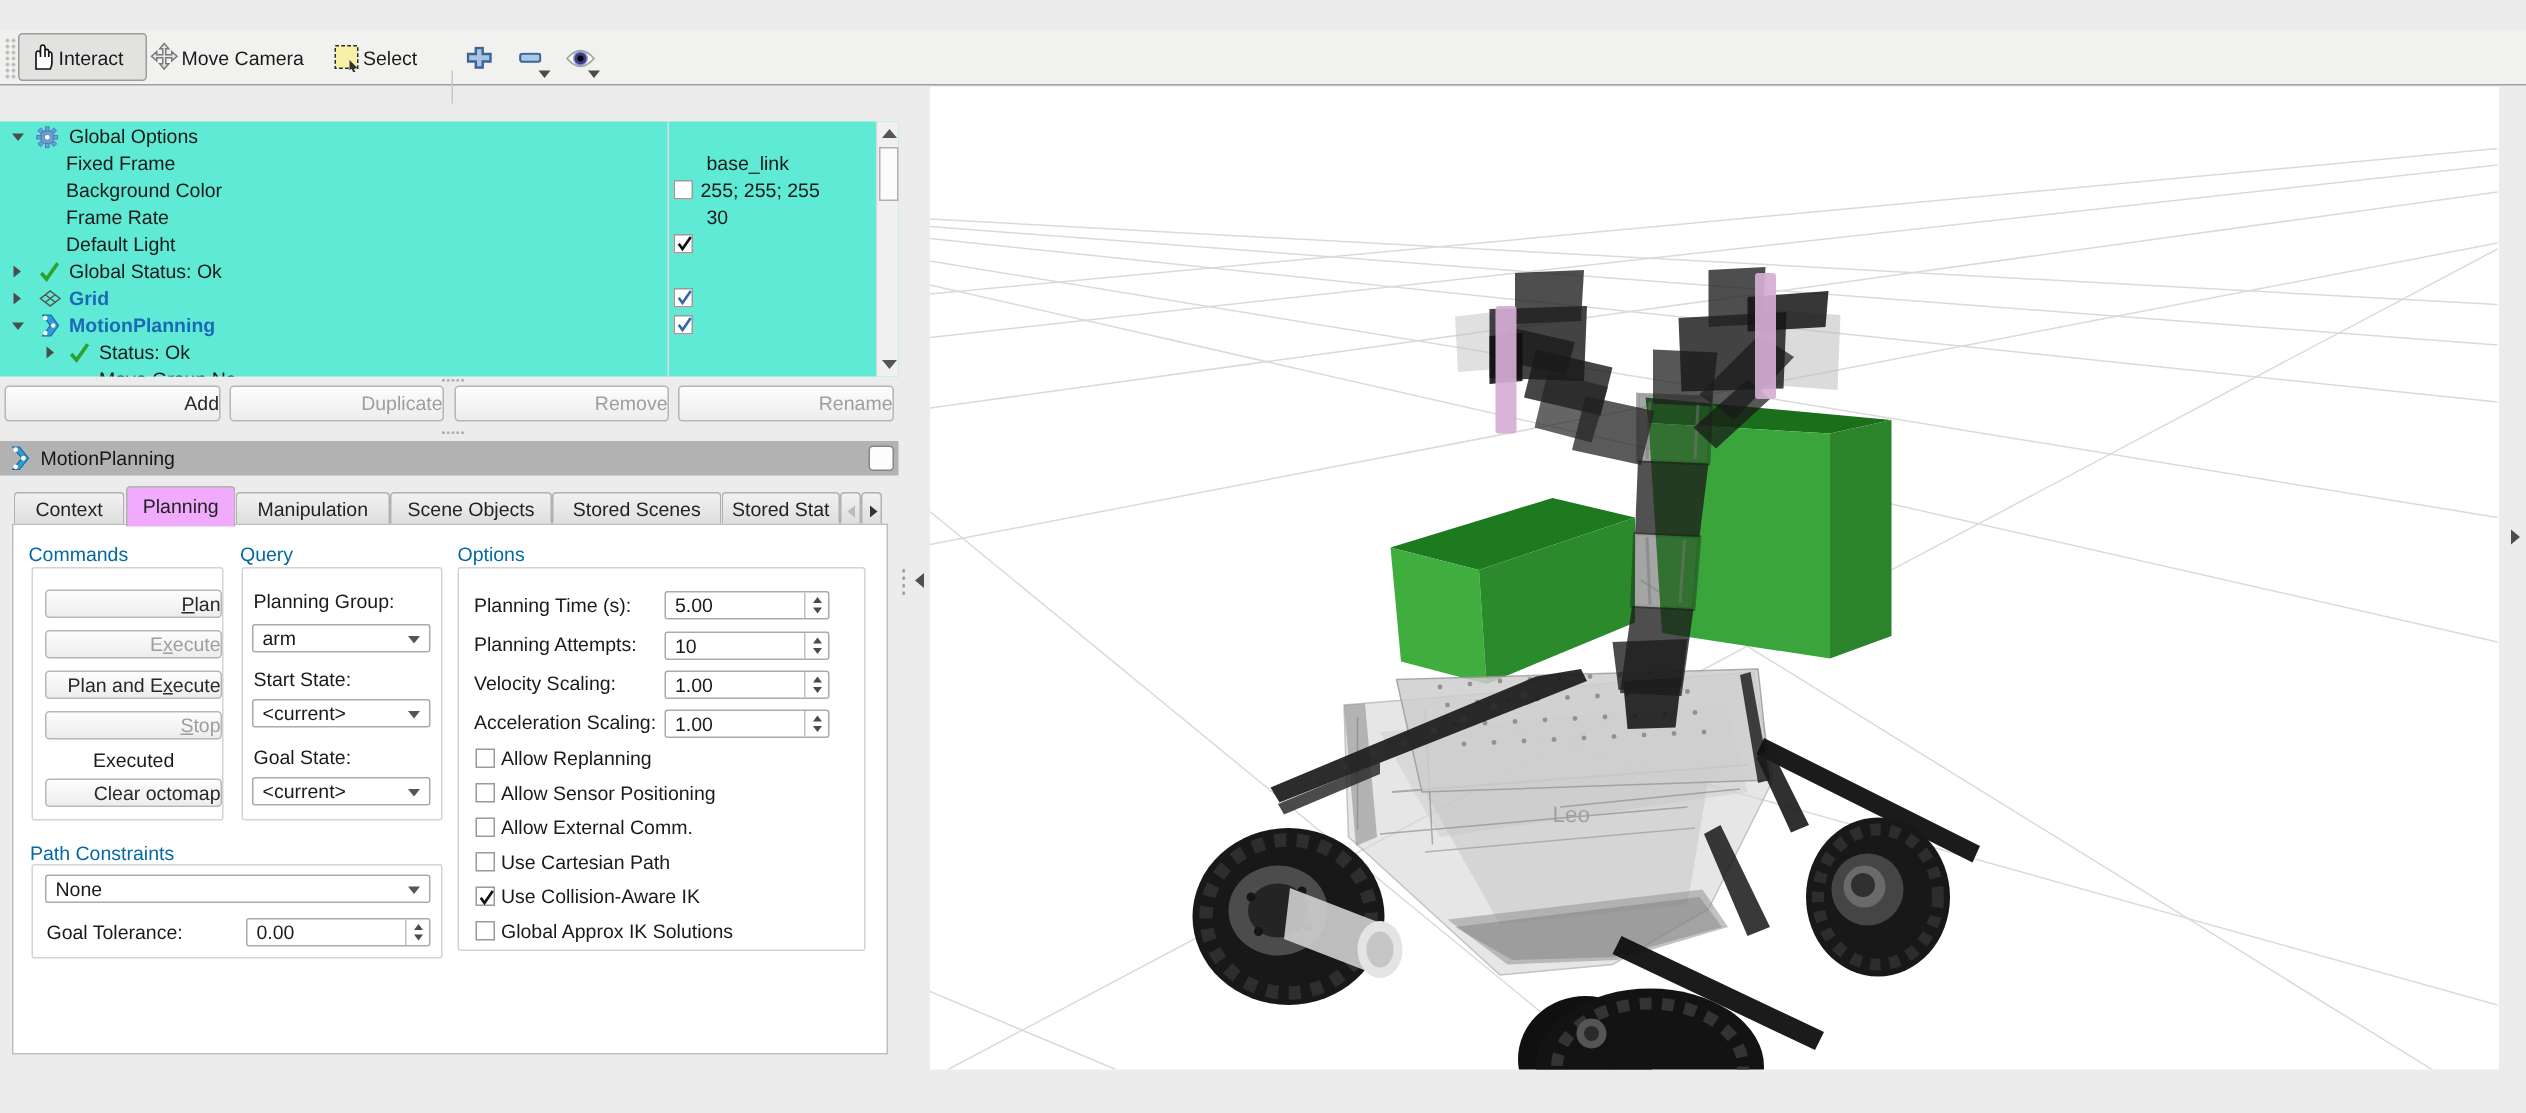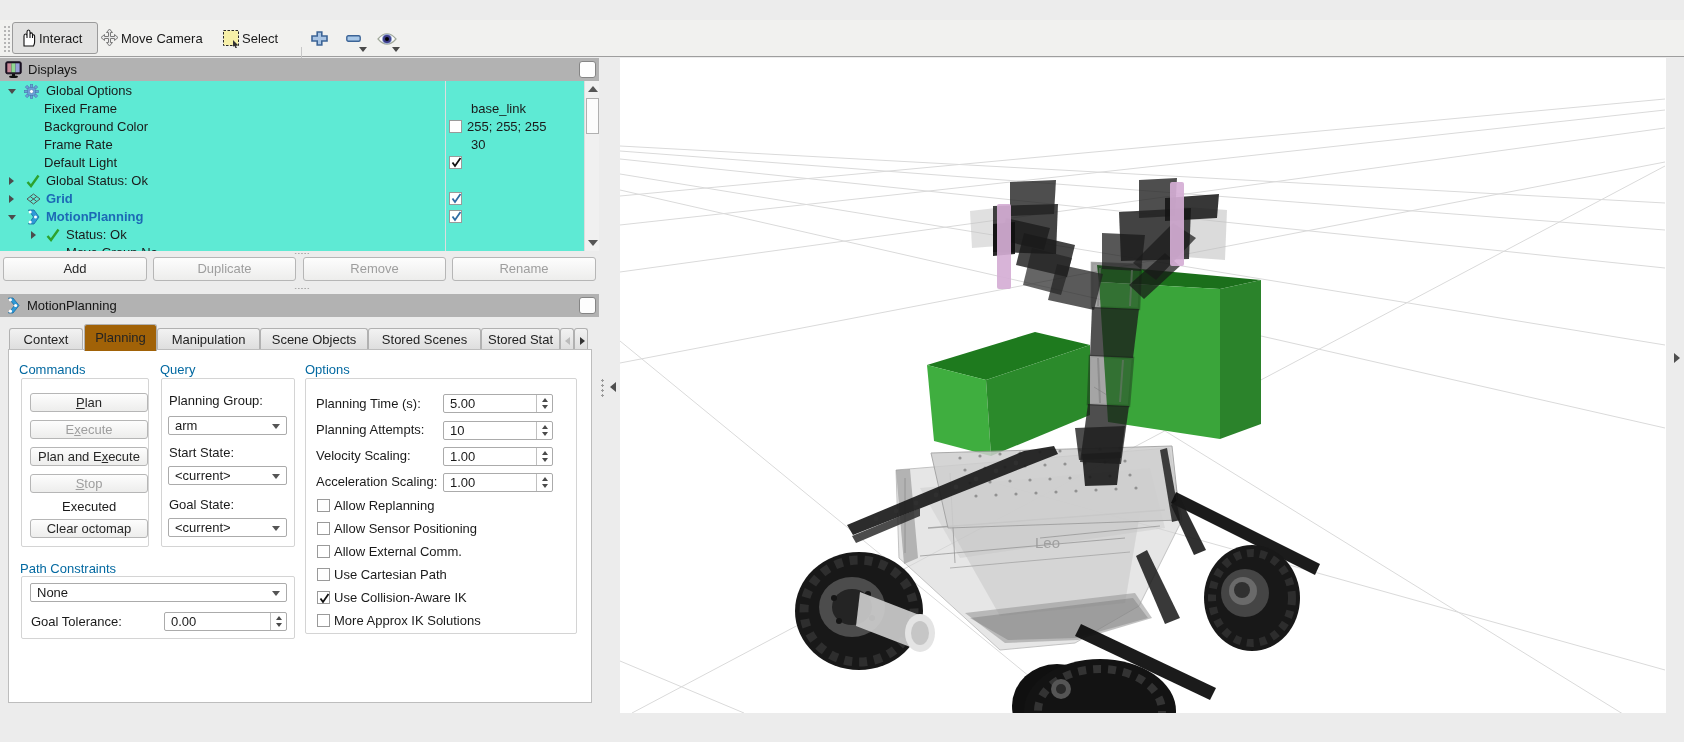--- a/index.html
+++ b/index.html
@@ -38,28 +38,28 @@
 .exp.closed { border-top:4px solid transparent; border-bottom:4px solid transparent; border-left:5px solid #4c4c4c; }
 .cb { position:absolute; width:13px; height:13px; background:#fff; border:1px solid #9a9a9a; }
 .bluebold { color:#1c69b5; font-weight:bold; }
 
 
 #vscroll { position:absolute; left:584px; top:81px; width:15px; height:170px; background:#f0f0f0; border-left:1px solid #dcdcdc; }
 #vscroll .thumb { position:absolute; left:1px; top:17px; width:13px; height:36px; background:#fcfcfc; border:1px solid #b0b0b0; }
 .sarrow { position:absolute; left:3px; width:0; height:0; border-left:5px solid transparent; border-right:5px solid transparent; }
 
 
-.qbtn { position:absolute; height:24px; background:linear-gradient(#fdfdfd,#ededec); border:1px solid #b6b6b6; border-radius:3px; text-align:center; font-size:13px; color:#282828; line-height:22px; }
+.qbtn { position:absolute; height:24px; background:linear-gradient(#fdfdfd,#ededec); border:1px solid #b6b6b6; border-radius:3px; text-align:right; font-size:13px; color:#282828; line-height:22px; }
 .qbtn.dis { color:#9e9e9e; }
 .dots5 { position:absolute; width:16px; height:3px;
   background-image:radial-gradient(circle, #aaa 0.8px, transparent 1px); background-size:3.2px 3px; }
 
 
 .tab { position:absolute; top:328px; height:22px; background:linear-gradient(#f2f2f2,#dddddd); border:1px solid #b1b1b1; border-bottom:none; border-radius:3px 3px 0 0; text-align:center; font-size:13px; line-height:21px; color:#232323; }
-.tab.active { top:324px; height:27px; background:#a16207; line-height:25px; z-index:5; }
+.tab.active { top:324px; height:27px; background:#f0abfc; line-height:25px; z-index:5; }
 #tabpane { position:absolute; left:8px; top:349px; width:584px; height:354px; background:#fff; border:1px solid #bdbdbd; }
 .grp { position:absolute; border:1px solid #d4d4d4; border-radius:2px; }
 .grplbl { position:absolute; font-size:13px; color:#0369a1; }
 .combo { position:absolute; height:19px; background:#fff; border:1px solid #ababab; border-radius:2px; font-size:13px; padding:1px 0 0 6px; color:#1a1a1a; }
 .combo .ca { position:absolute; right:6px; top:7px; width:0; height:0; border-left:4px solid transparent; border-right:4px solid transparent; border-top:5px solid #555; }
 .spin { position:absolute; height:19px; background:#fff; border:1px solid #ababab; border-radius:2px; font-size:13px; padding:1px 0 0 6px; color:#1a1a1a; }
 .spin .sb { position:absolute; right:0; top:0; width:16px; height:17px; border-left:1px solid #c0c0c0; }
 .spin .up { position:absolute; right:4px; top:3px; width:0; height:0; border-left:3.5px solid transparent; border-right:3.5px solid transparent; border-bottom:4px solid #4a4a4a; }
 .spin .dn { position:absolute; right:4px; bottom:3px; width:0; height:0; border-left:3.5px solid transparent; border-right:3.5px solid transparent; border-top:4px solid #4a4a4a; }
 .ckrow { position:absolute; left:317px; font-size:13px; }
@@ -114,32 +114,20 @@
 
   <svg class="abs" style="left:377px; top:12px;" width="20" height="14" viewBox="0 0 20 14">
     <path d="M1 7 Q10 -3.5 19 7 Q10 17.5 1 7 Z" fill="#fdfdfd" stroke="#a0a89a" stroke-width="1.2"></path>
     <circle cx="10" cy="7" r="5" fill="#8fa0d0"></circle>
     <circle cx="10" cy="7" r="4" fill="#3c3c88"></circle>
     <circle cx="10" cy="7" r="2" fill="#000"></circle>
   </svg>
   <div class="ddarrow" style="left:392px; top:27px;"></div>
 </div>
 
-<div class="ptitle" style="top:58px;">
-  <svg class="abs" style="left:5px; top:3px;" width="17" height="17" viewBox="0 0 17 17">
-    <rect x="0.8" y="0.8" width="15.4" height="12" rx="1.5" fill="#1a1020" stroke="#1a1020"></rect>
-    <rect x="2.3" y="2.3" width="4.1" height="9" fill="#c88898"></rect>
-    <rect x="6.4" y="2.3" width="4.1" height="9" fill="#90d890"></rect>
-    <rect x="10.5" y="2.3" width="4.1" height="9" fill="#98a0d8"></rect>
-    <rect x="7" y="13" width="3" height="2" fill="#111"></rect>
-    <ellipse cx="8.5" cy="15.8" rx="4.5" ry="1.2" fill="#111"></ellipse>
-  </svg>
-  <span class="txt" style="left:28px;">Displays</span>
-  <div class="floatbtn"></div>
-</div>
 
 <div id="tree">
   <div class="colline"></div>
   <div class="trow" style="top:1px;">
     <div class="exp open" style="left:8px; top:7px;"></div>
     <svg class="abs" style="left:24px; top:2px;" width="15" height="15" viewBox="0 0 15 15">
       <g fill="#6a9fd8" stroke="#4a7ab0" stroke-width="0.6">
       <circle cx="7.5" cy="7.5" r="4.6"></circle>
       <g fill="#6a9fd8">
               <rect x="6.3" y="0.5" width="2.4" height="3"></rect>
@@ -308,21 +296,21 @@
     </div>
 <div class="ckrow" style="top:591px;">
       <div class="box"></div>
   <svg class="abs" style="left:1px; top:1px;" width="13" height="13" viewBox="0 0 13 13">
         <path d="M2.5 6.5 L5 10 L10.5 2" stroke="#111" stroke-width="1.8" fill="none"></path>
       </svg>
   <span class="t">Use Collision-Aware IK</span>
     </div>
 <div class="ckrow" style="top:614px;">
       <div class="box"></div>
-      <span class="t">More Approx IK Solutions</span>
+      <span class="t">Global Approx IK Solutions</span>
     </div>
 
 <span class="grplbl" style="left:20px; top:561px;">Path Constraints</span>
 <div class="grp" style="left:21px; top:576px; width:274px; height:63px;"></div>
 <div class="combo" style="left:30px; top:583px; width:257px;">None<div class="ca"></div></div>
 <span class="abs" style="left:31px; top:614px;">Goal Tolerance:</span>
 <div class="spin" style="left:164px; top:612px; width:123px;">0.00<div class="sb"></div><div class="up"></div><div class="dn"></div></div>
 
 <div class="abs" style="left:601px; top:378px; width:3px; height:20px; background-image:radial-gradient(circle,#9a9a9a 1px,transparent 1.2px); background-size:3px 5px;"></div>
 <div class="abs" style="left:610px; top:382px; width:0; height:0; border-top:5px solid transparent; border-bottom:5px solid transparent; border-right:6px solid #4f4f4f;"></div>

